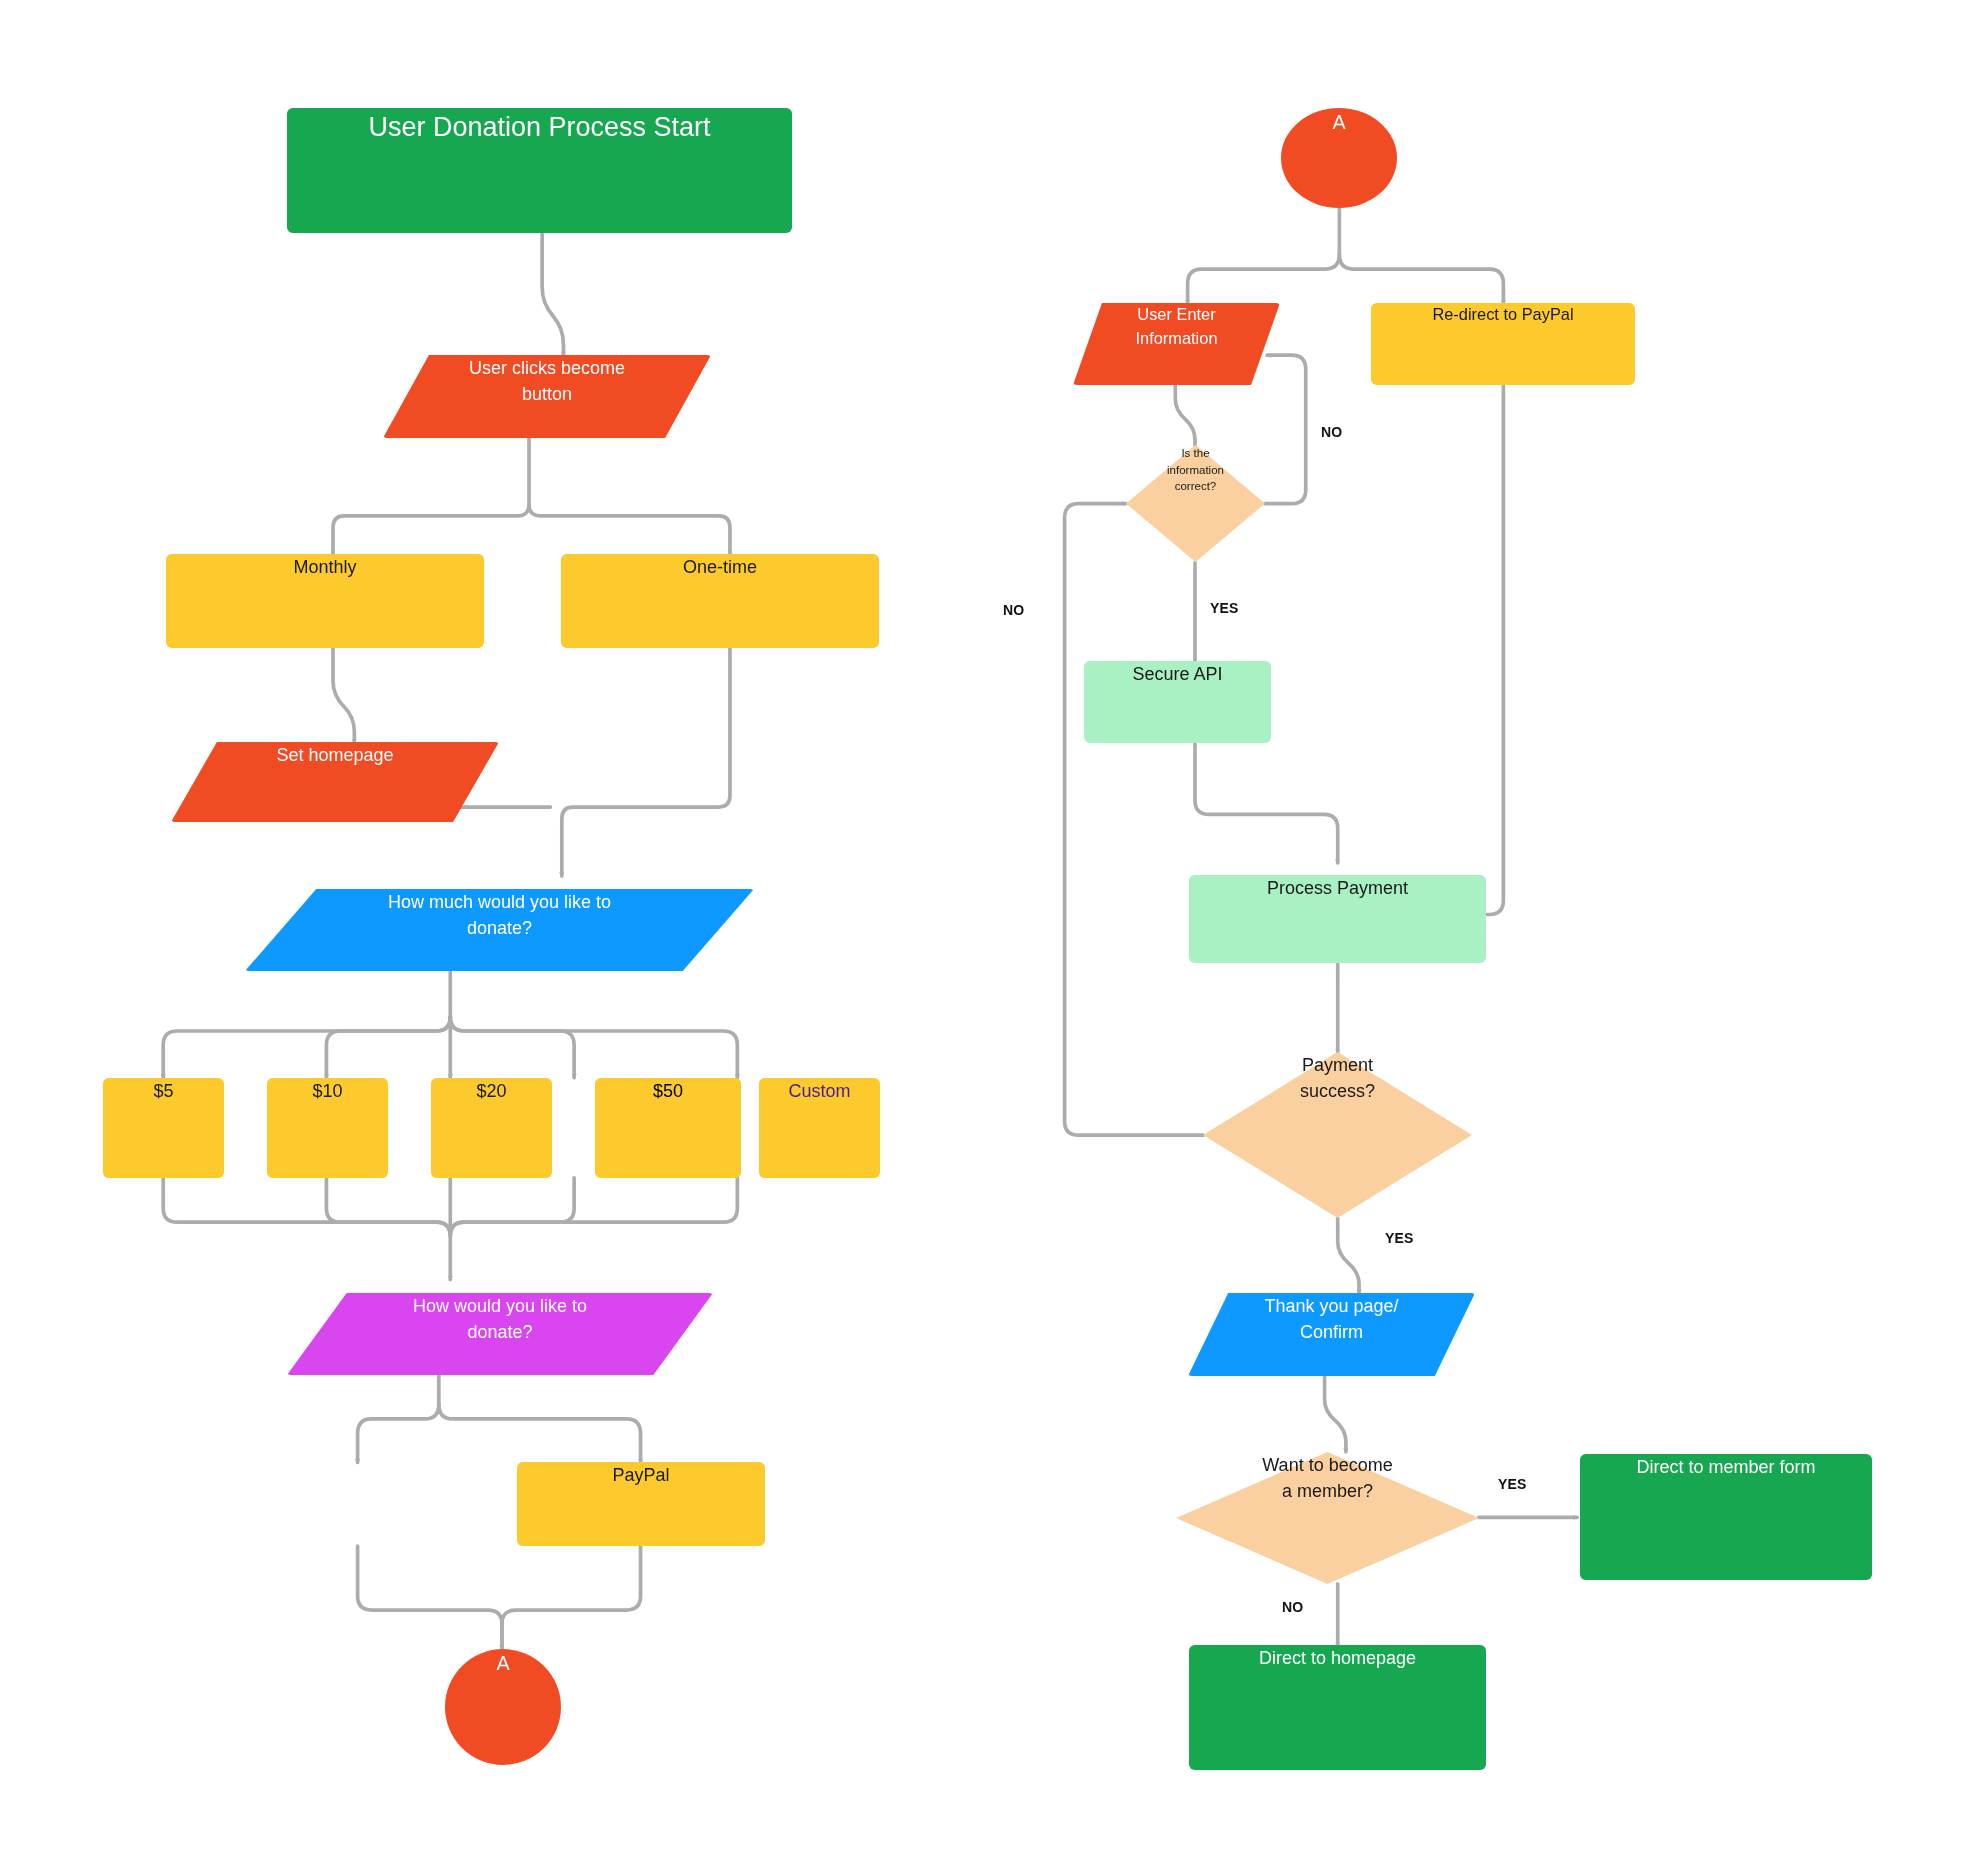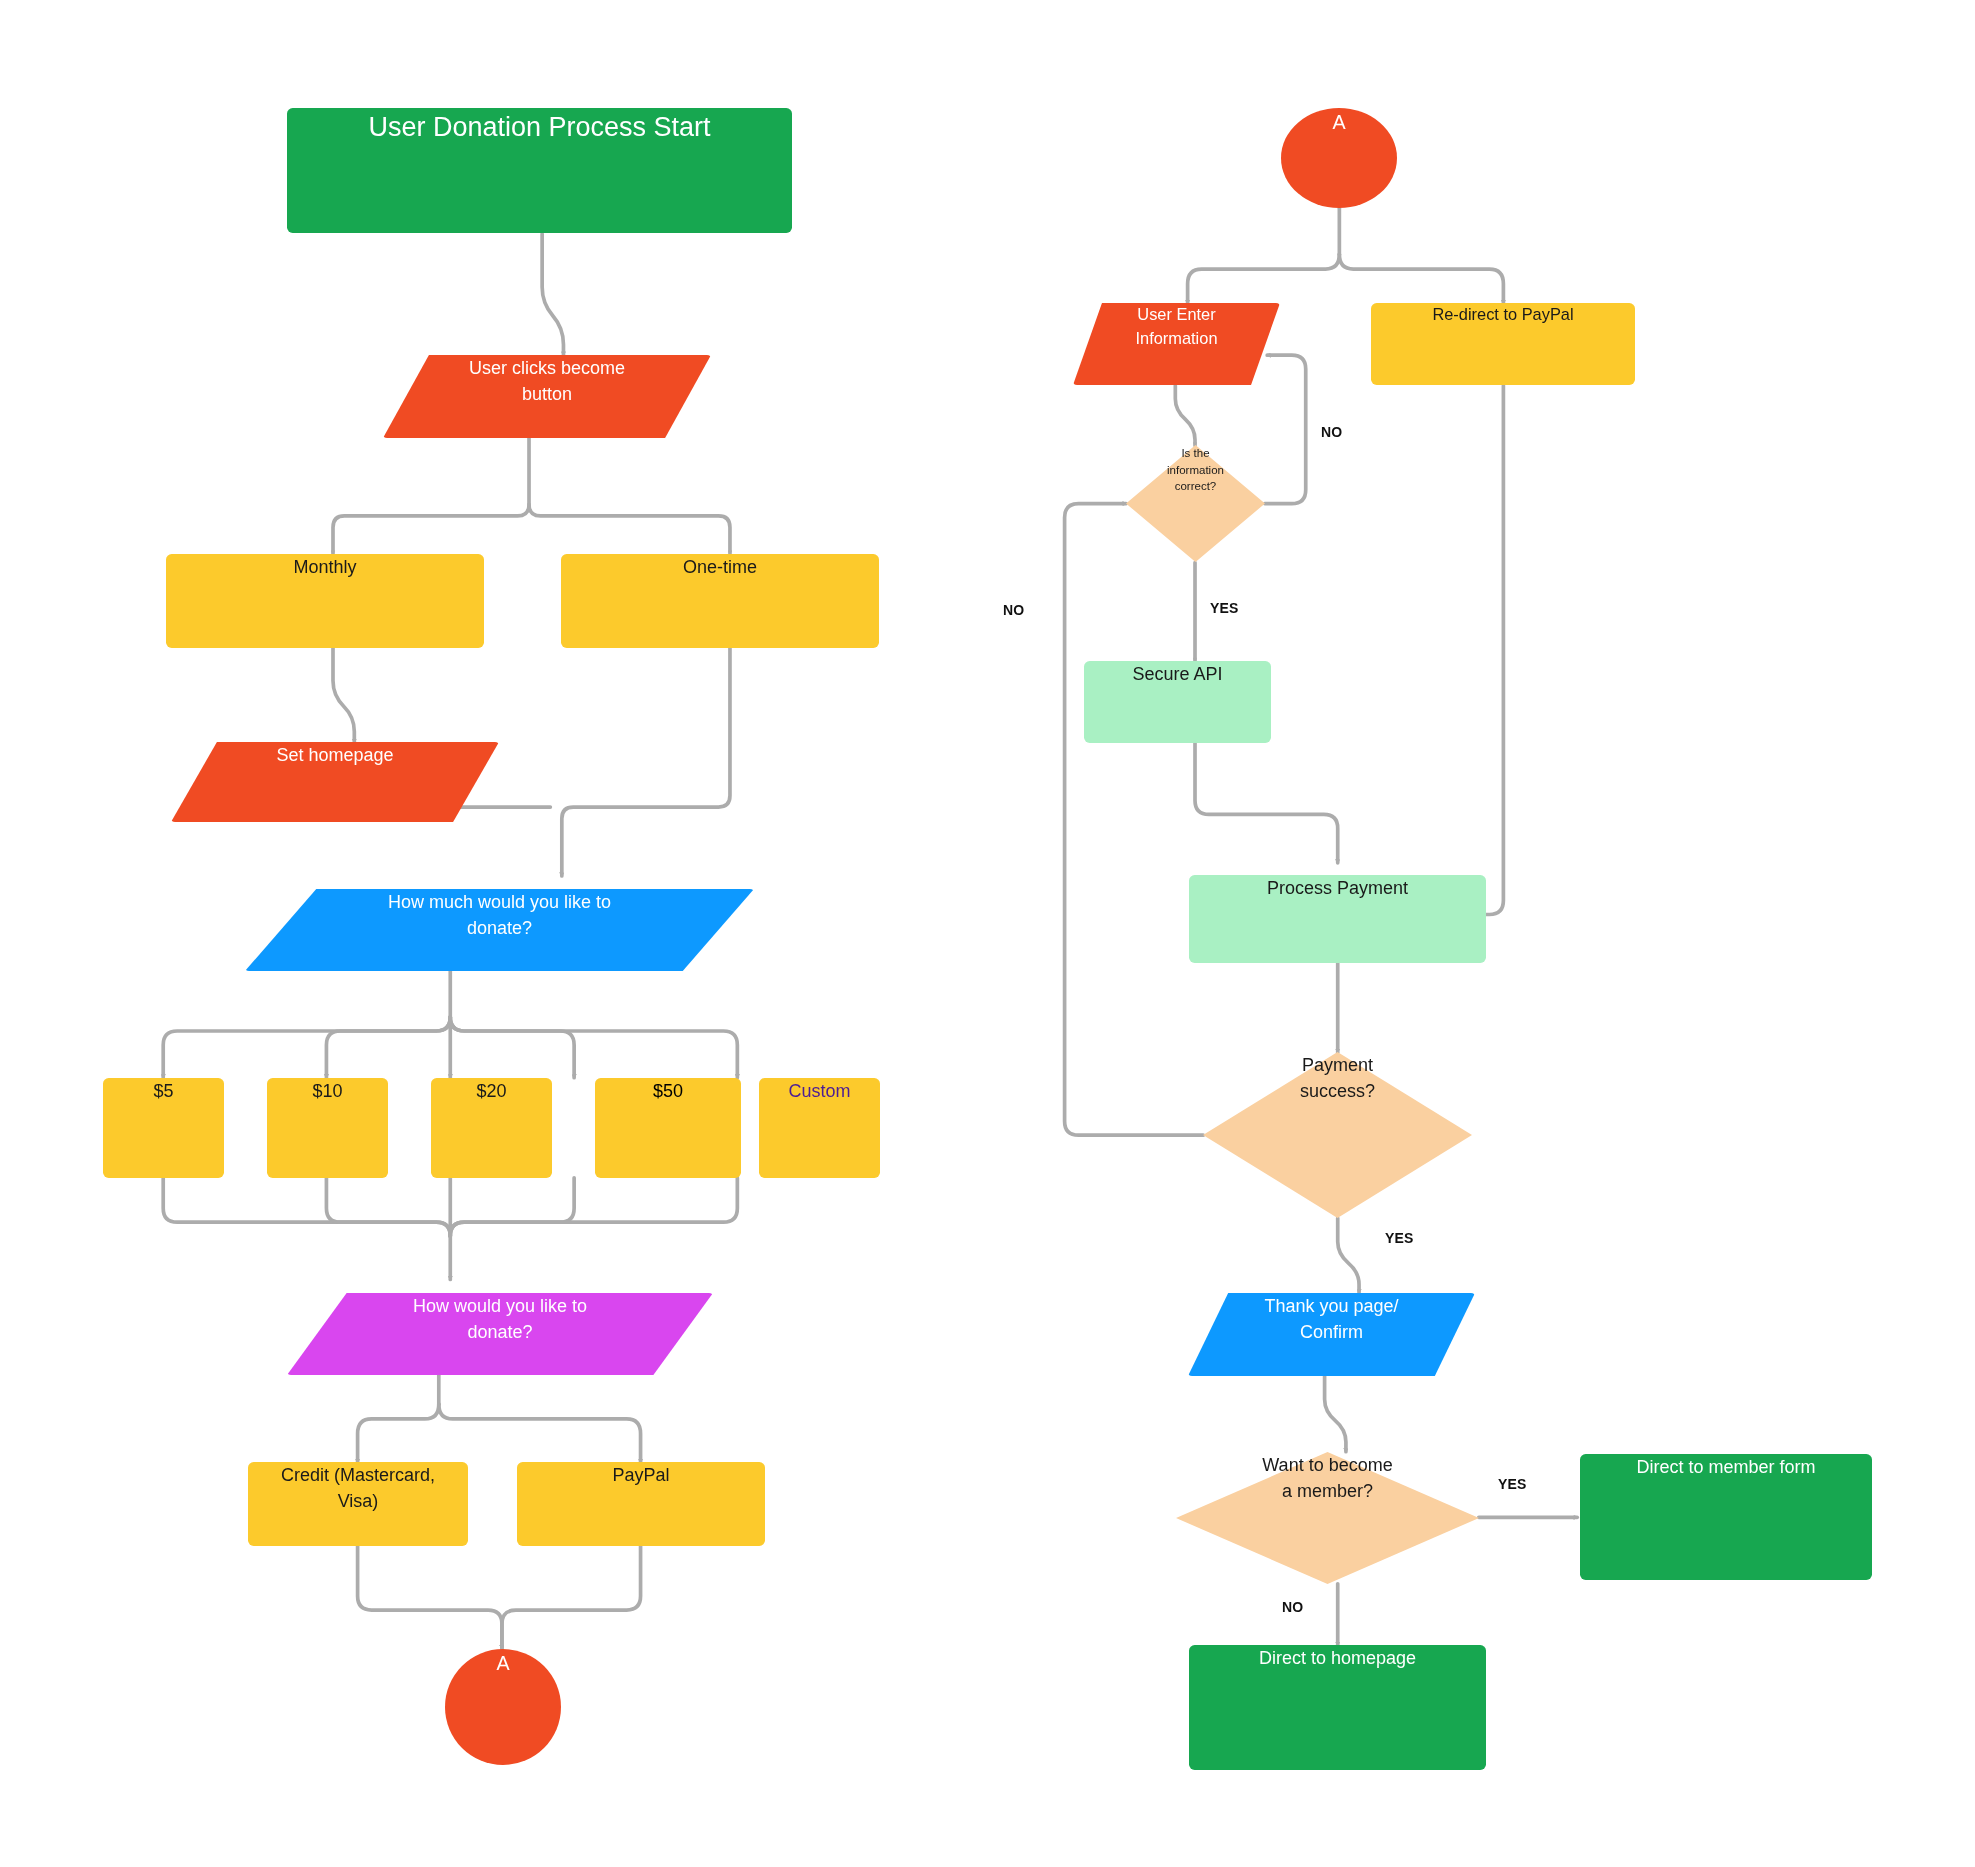--- a/index.html
+++ b/index.html
@@ -172,23 +172,20 @@
     <span class="lbl">$50</span>
   </div>
   <div class="node rect" style="left:759px; top:1078px; width:121px; height:100px; background:#FCCA2C; color:#4c1d95; font-size:18px;">
     <span class="lbl">Custom</span>
   </div>
 
   <div class="node par" style="left:287px; top:1293px; width:426px; height:82px; background:#d946ef; color:#fff; font-size:18px;">
     <span class="lbl"><span>How would you like to</span><br><span>donate?</span></span>
   </div>
 
-  <div class="node rect" style="left:248px; top:1462px; width:220px; height:84px; background:#FCCA2C; color:#1A1A1A; font-size:18px;">
-    <span class="lbl"><span>Credit (Mastercard,</span><br><span>Visa)</span></span>
-  </div>
 
   <div class="node rect" style="left:517px; top:1462px; width:248px; height:84px; background:#FCCA2C; color:#1A1A1A; font-size:18px;">
     <span class="lbl">PayPal</span>
   </div>
 
   <div class="node circle" style="left:445px; top:1649px; width:116px; height:116px; background:#F04B23; color:#fff; font-size:19.7px;">
     <span class="lbl">A</span>
   </div>
 
   <div class="node circle" style="left:1281px; top:108px; width:116px; height:100px; background:#F04B23; color:#fff; font-size:19.7px;">

